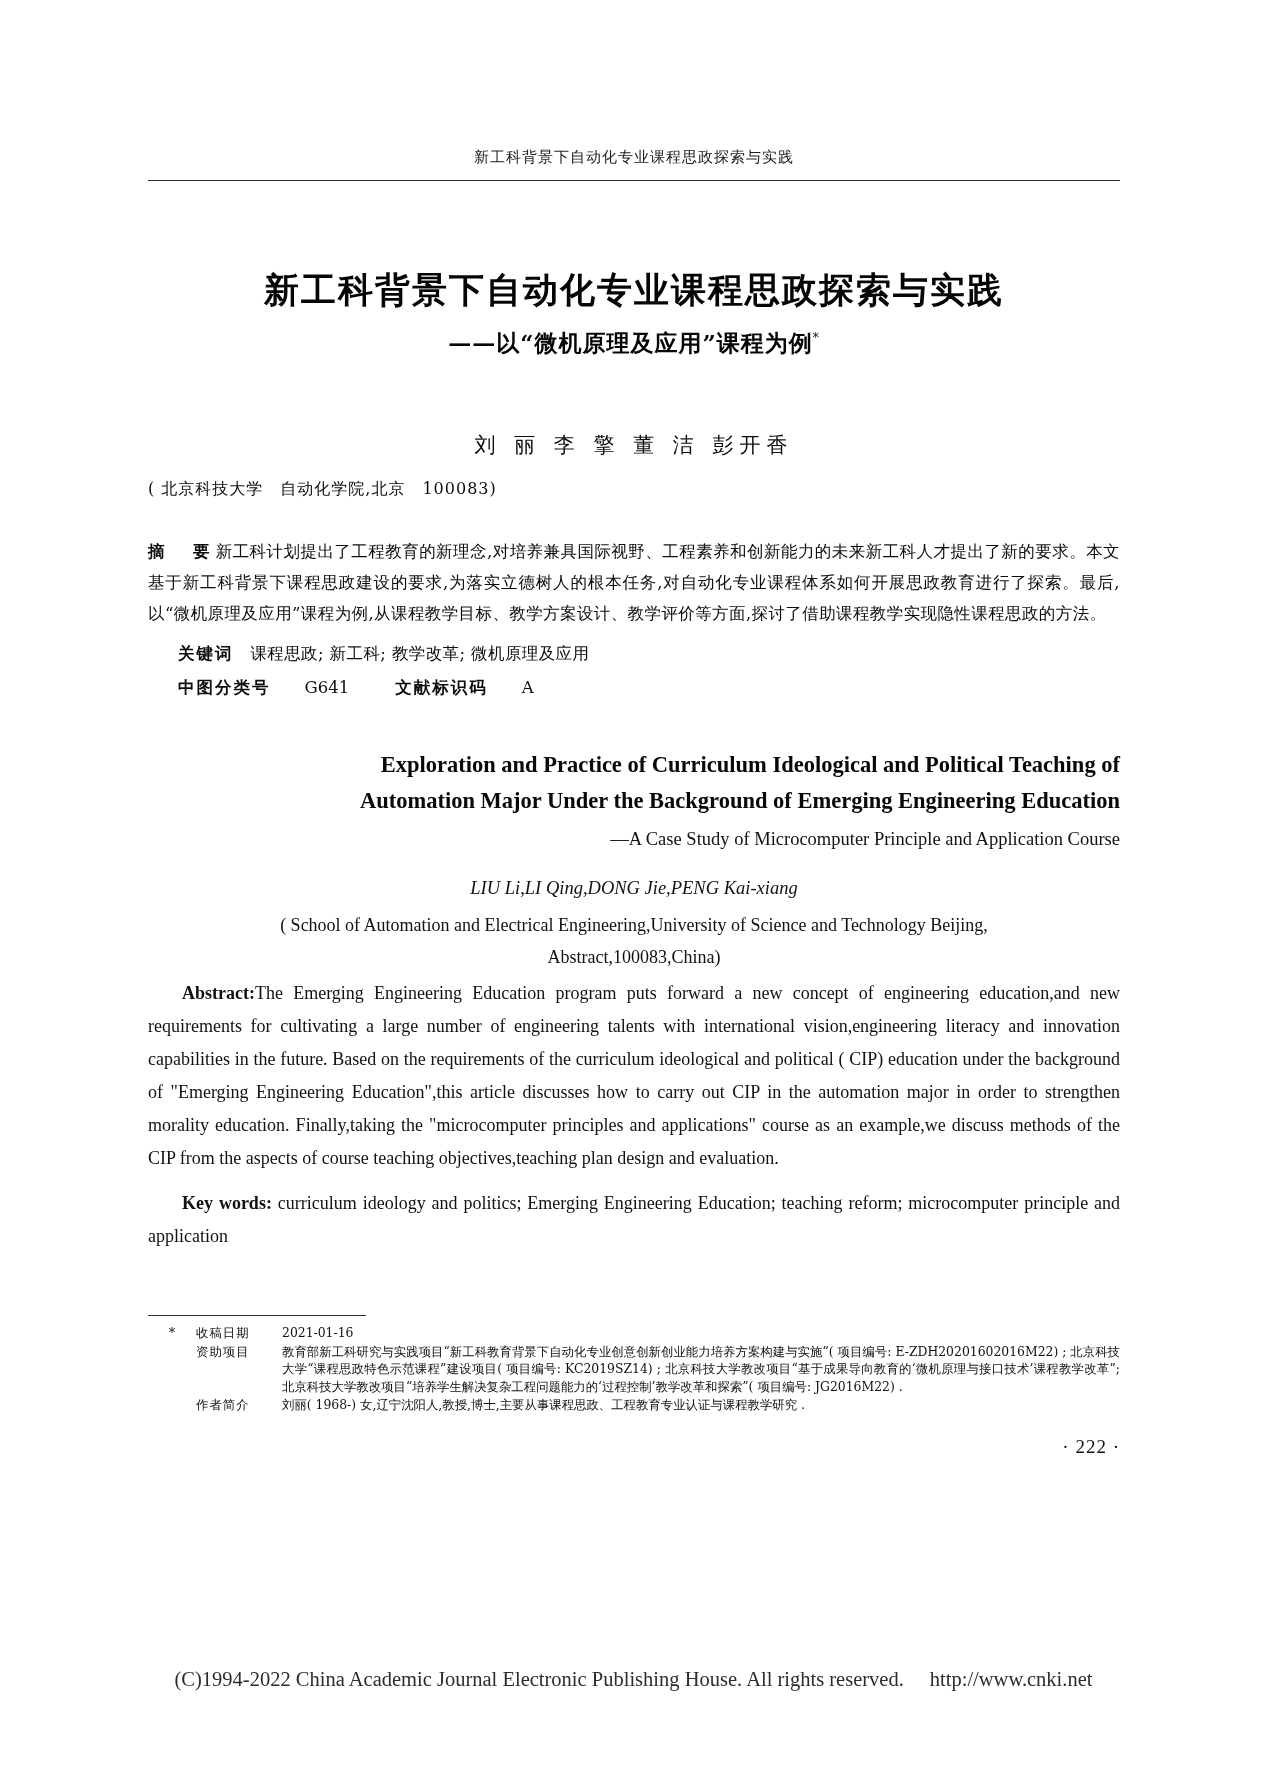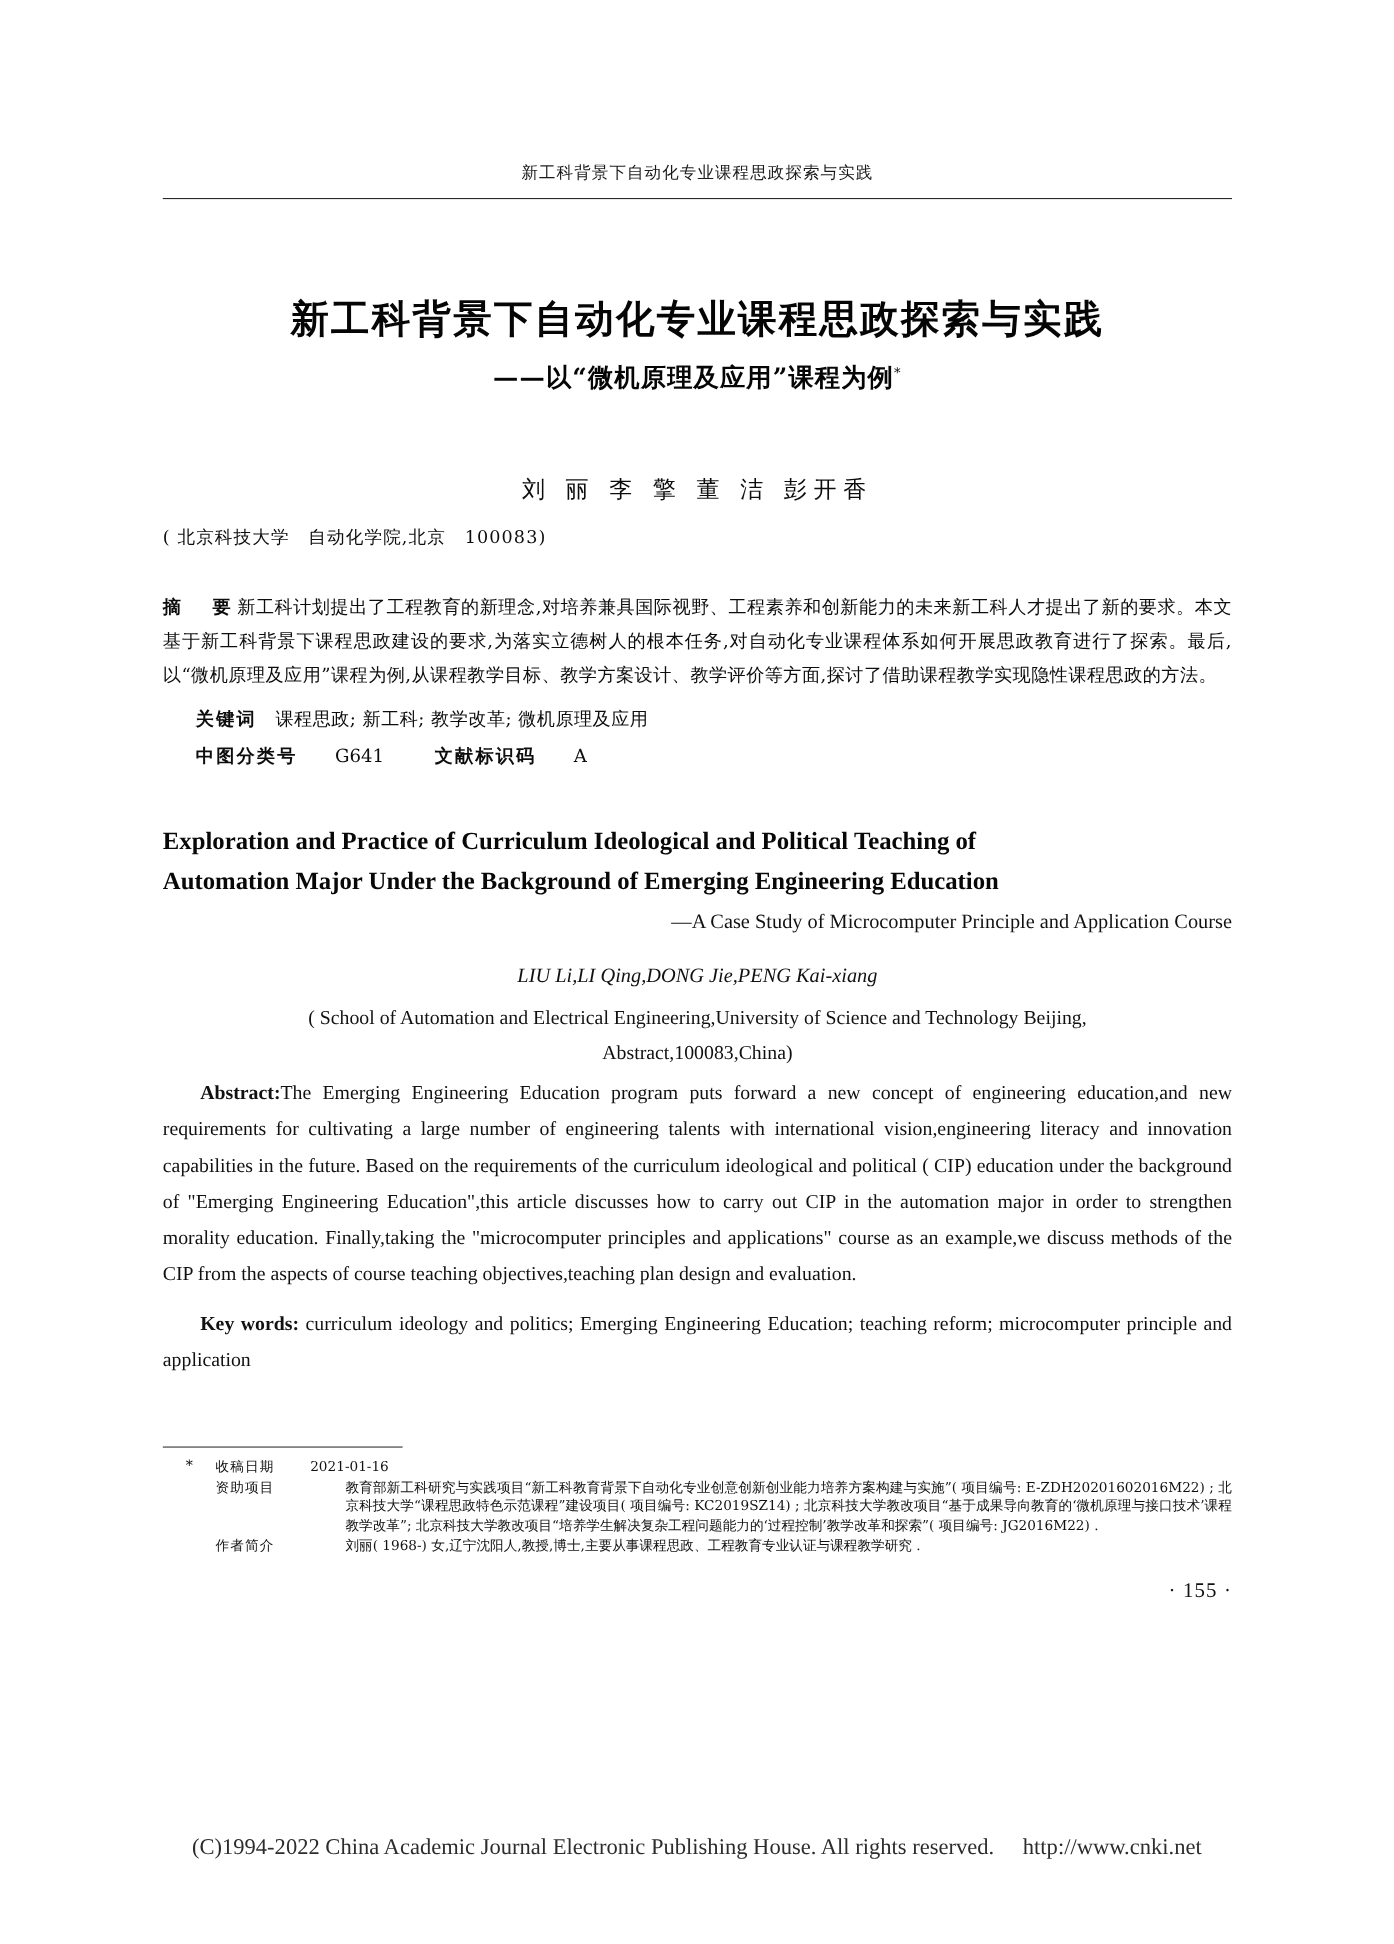--- a/index.html
+++ b/index.html
@@ -118,21 +118,21 @@
     margin-top: 4px;
     color: #0d0d0d;
     padding-left: 30px;
   }
   .cls-zh .lbl { font-weight: bold; letter-spacing: 2px; }
   .cls-zh .gap { display: inline-block; width: 46px; }
   .cls-zh .gap2 { display: inline-block; width: 34px; }
 
   
   .title-en {
-    text-align: left;
+    text-align: right;
     font-family: "Liberation Serif", serif;
     font-weight: bold;
     font-size: 22.5px;
     line-height: 36px;
     margin-top: 44px;
     color: #080808;
   }
   .subtitle-en {
     text-align: right;
     font-family: "Liberation Serif", serif;
@@ -202,21 +202,20 @@
   .fn-key {
     width: 86px;
     flex: 0 0 86px;
     letter-spacing: 1px;
   }
   .fn-val { flex: 1; text-align: justify; }
   .fn-block {
     display: flex;
     align-items: flex-start;
     margin-top: 1px;
-    gap: 32px;
   }
   .fn-block .fn-key { margin-left: 48px; }
   .fn-block-noindent .fn-key { margin-left: 0px; }
 
   
   .pageno {
     text-align: right;
     font-family: "Liberation Serif", serif;
     font-size: 19px;
     margin-top: 22px;
@@ -284,19 +283,19 @@
       <div class="fn-block">
         <div class="fn-key">资助项目</div>
         <div class="fn-val">教育部新工科研究与实践项目“新工科教育背景下自动化专业创意创新创业能力培养方案构建与实施”( 项目编号: E-ZDH20201602016M22) ; 北京科技大学“课程思政特色示范课程”建设项目( 项目编号: KC2019SZ14) ; 北京科技大学教改项目“基于成果导向教育的‘微机原理与接口技术’课程教学改革”; 北京科技大学教改项目“培养学生解决复杂工程问题能力的‘过程控制’教学改革和探索”( 项目编号: JG2016M22) .</div>
       </div>
       <div class="fn-block fn-block-noindent">
         <div class="fn-key" style="margin-left:48px">作者简介</div>
         <div class="fn-val">刘丽( 1968-) 女,辽宁沈阳人,教授,博士,主要从事课程思政、工程教育专业认证与课程教学研究 .</div>
       </div>
     </div>
 
-    <div class="pageno">· 155 ·</div>
+    <div class="pageno">· 222 ·</div>
   </div>
 
   <div class="cnki">
     <span>(C)1994-2022 China Academic Journal Electronic Publishing House. All rights reserved.</span><span class="url">http://www.cnki.net</span>
   </div>
 </div>
 
 </body></html>

